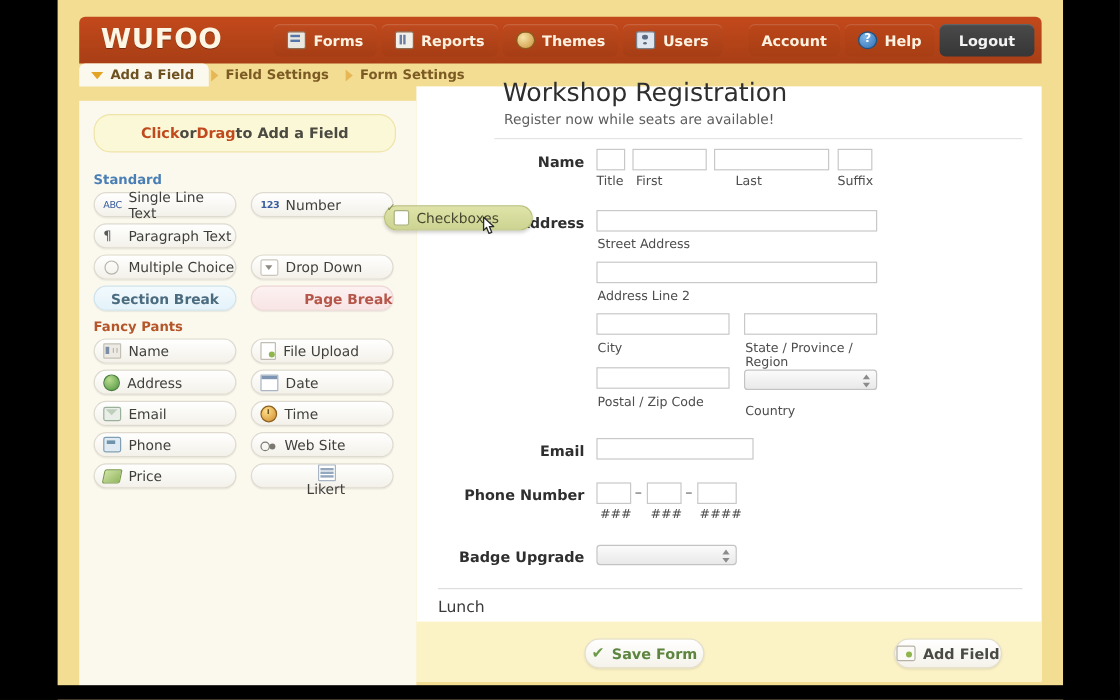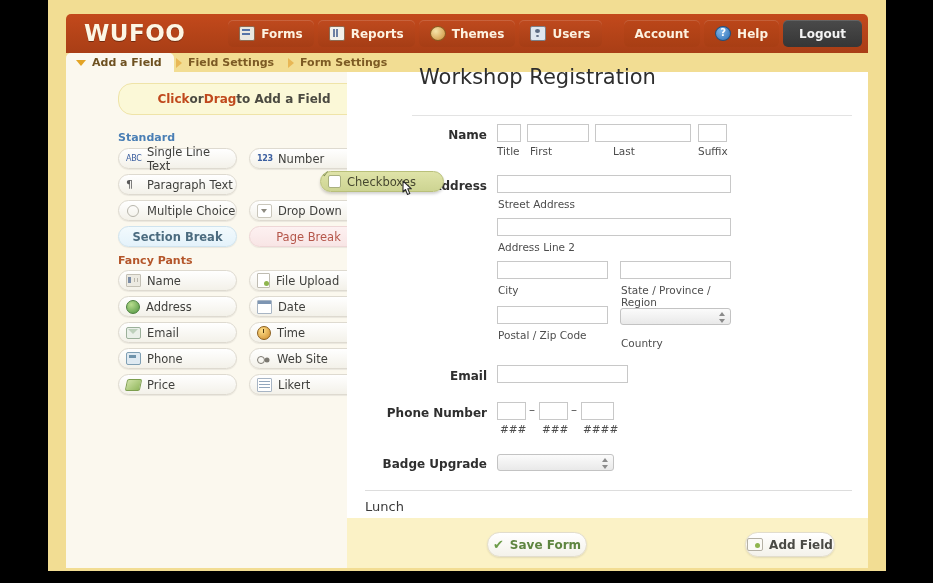--- a/index.html
+++ b/index.html
@@ -70,23 +70,22 @@
   .tab.active{
     background:#fbf8ee;border-top-left-radius:5px;border-top-right-radius:5px;
     color:#6e5120;
   }
   .tri{width:0;height:0;display:inline-block;}
   .tri.down{border-left:5px solid transparent;border-right:5px solid transparent;border-top:6px solid #e3a426;}
   .tri.right{border-top:5px solid transparent;border-bottom:5px solid transparent;border-left:6px solid #e8b755;}
 
   
   .sidebar{
-    position:absolute;left:18px;top:72px;width:281px;height:496px;
+    position:absolute;left:18px;top:84px;width:281px;height:496px;
     background:#fbf8ee;
-    padding-left:40px;
   }
   .canvas{
     position:absolute;left:299px;top:72px;width:521px;height:496px;
     background:#ffffff;
   }
   .sidebar-inner{position:relative;width:100%;height:100%;}
 
   .hint{
     position:absolute;left:12px;top:11px;width:250px;height:30px;
     background:#fbf8d7;border:1px solid #efe4a8;border-radius:14px;
@@ -116,21 +115,21 @@
   .fbtn.center .lab{padding-left:0;}
   .fbtn .ic{
     width:15px;height:13px;margin-left:7px;flex:0 0 auto;position:relative;
   }
   .fbtn.sec{
     background:linear-gradient(180deg,#f2fafd 0%,#e4f2fa 100%);
     border-color:#cfe3ee;color:#4b6b7f;font-weight:bold;
   }
   .fbtn.pag{
     background:linear-gradient(180deg,#fdf1f1 0%,#f8e5e5 100%);
-    border-color:#eed6d6;color:#b5564a;font-weight:normal;
+    border-color:#eed6d6;color:#b5564a;font-weight:bold;justify-content:flex-end;
   }
 
   
   .ic.abc{color:#3b5fa0;font-size:8px;font-weight:normal;line-height:13px;letter-spacing:-.3px;}
   .ic.num{color:#3b5fa0;font-size:8px;font-weight:bold;line-height:13px;letter-spacing:-.3px;}
   .ic.para{color:#5a5a5a;font-size:11px;line-height:13px;}
   .ic.radio::after{content:"";position:absolute;left:1px;top:1px;width:10px;height:10px;border-radius:50%;border:1.5px solid #b7b5ab;}
   .ic.dd{border:1px solid #c9c6bb;background:#fff;width:13px;height:12px;border-radius:2px;}
   .ic.dd::after{content:"";position:absolute;left:3px;top:4px;border-left:3px solid transparent;border-right:3px solid transparent;border-top:4px solid #8d8a80;}
   .ic.chk{border:1px solid #a9b07f;background:#fefefe;width:11px;height:11px;border-radius:2px;}
@@ -354,41 +353,42 @@
         </div>
         <div class="fbtn" style="left:143px;top:276px;">
           <span class="ic web"></span>
           <span class="lab">Web Site</span>
         </div>
 
         <div class="fbtn" style="left:12px;top:302px;">
           <span class="ic price"></span>
           <span class="lab">Price</span>
         </div>
-        <div class="fbtn" style="left:143px;top:302px;">
+        <div class="fbtn" style="left:143px;top:302px;flex-direction:column;">
           <span class="ic likert"></span>
           <span class="lab">Likert</span>
         </div>
 
       </div>
     </div>
 
     <div class="drag">
       <span class="ic chk"></span>
       <span class="lab">Checkboxes</span>
     </div>
     <div class="cursorhand">
       <svg width="16" height="19" viewBox="0 0 16 19">
         <path d="M3 1 L3 12 L5.5 9.5 L7.5 14.5 L9.8 13.6 L7.8 8.8 L11.4 8.8 Z" fill="#ffffff" stroke="#2b2b2b" stroke-width="1.1" stroke-linejoin="round"></path>
       </svg>
     </div>
 
     <div class="canvas">
 
       <div class="formtitle">Workshop Registration</div>
+      <div class="formsub">Register now while seats are available!</div>
       <div class="rule"></div>
 
       <div class="flabel" style="left:20px;top:56px;width:120px;">Name</div>
       <div class="inp" style="left:150px;top:52px;width:24px;"></div>
       <div class="inp" style="left:180px;top:52px;width:62px;"></div>
       <div class="inp" style="left:248px;top:52px;width:96px;"></div>
       <div class="inp" style="left:351px;top:52px;width:29px;"></div>
       <div class="sublab" style="left:150px;top:73px;">Title</div>
       <div class="sublab" style="left:183px;top:73px;">First</div>
       <div class="sublab" style="left:266px;top:73px;">Last</div>

